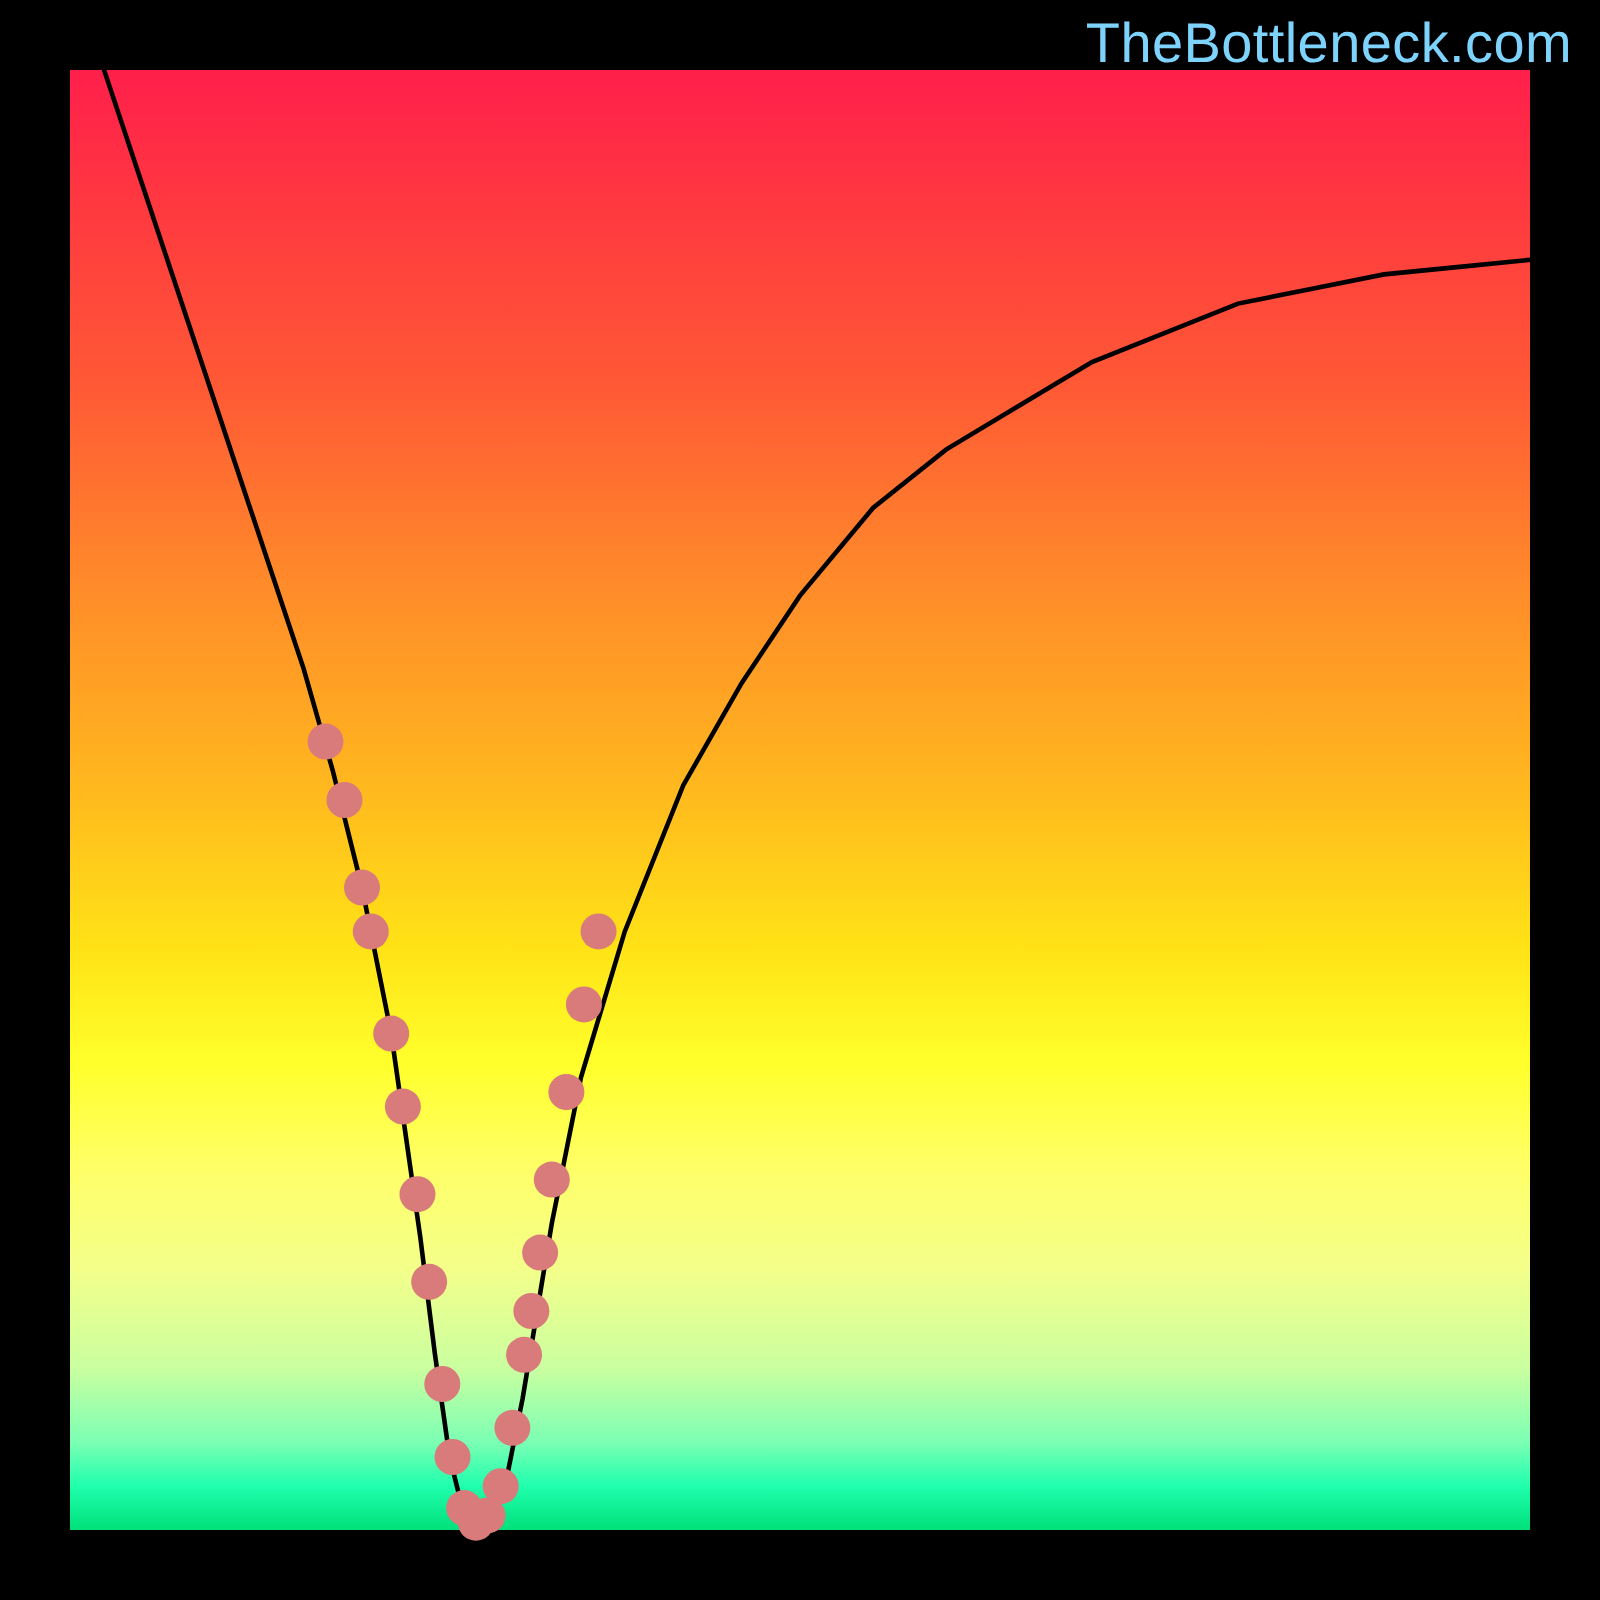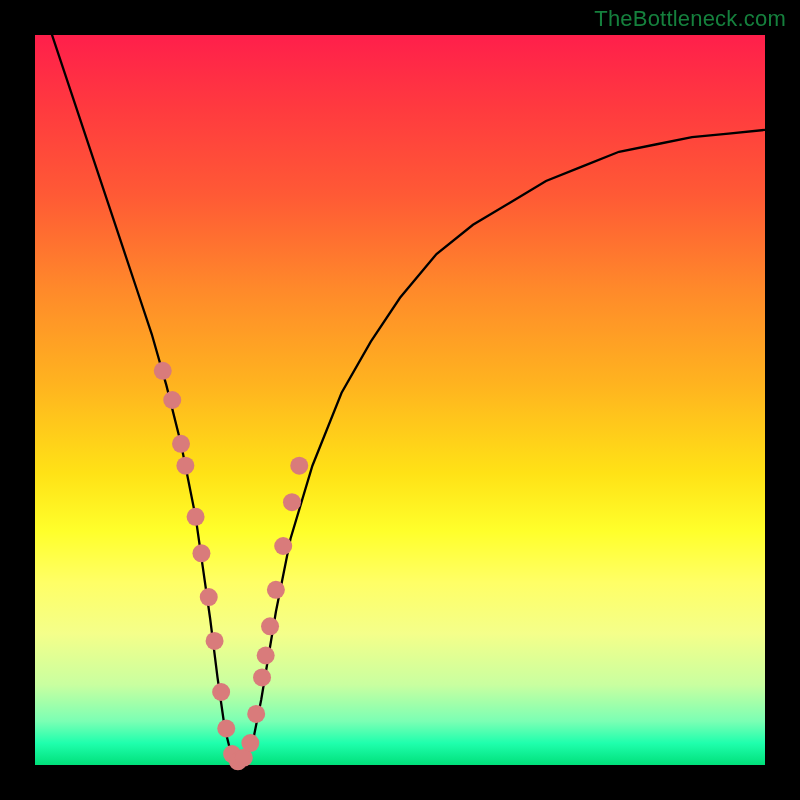--- a/index.html
+++ b/index.html
@@ -14,22 +14,22 @@
   .frame {
     position: relative;
     width: 800px;
     height: 800px;
     background: #000;
   }
   .watermark {
     position: absolute;
     top: 6px;
     right: 14px;
-    color: #15803d;
-    font-size: 22px;
+    color: #7dd3fc;
+    font-size: 28px;
     font-weight: 500;
     letter-spacing: 0.2px;
     user-select: none;
     z-index: 5;
   }
   .plot-area {
     position: absolute;
     left: 35px;
     top: 35px;
     width: 730px;

